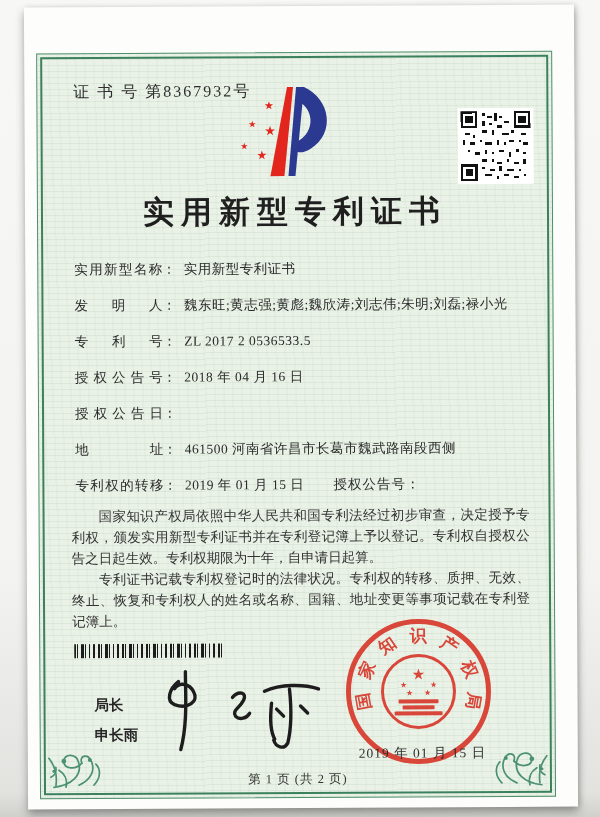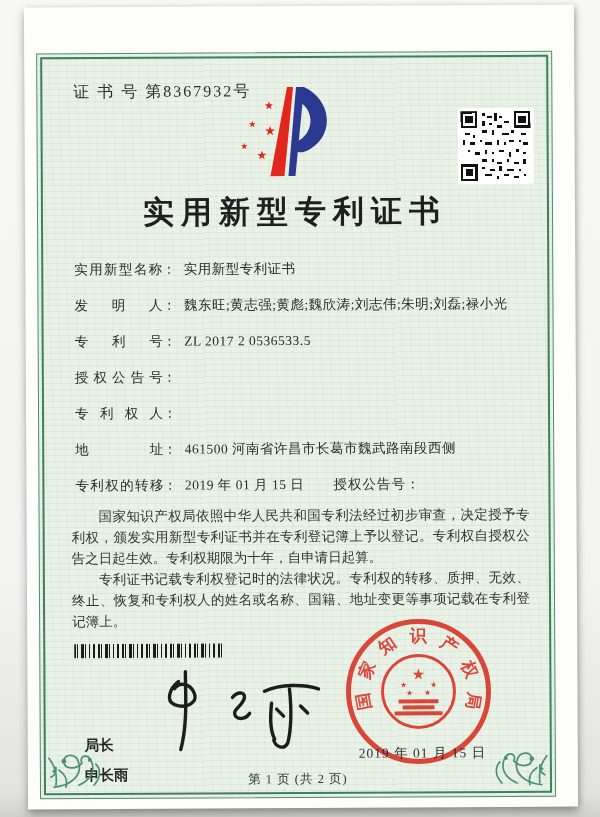--- a/index.html
+++ b/index.html
@@ -39,23 +39,23 @@
   .pair2 { display:flex; align-items:center; }
   .pair2 .flabel2 { letter-spacing:1px;text-align:center; }
   .bodytext { position:absolute; left:32px; right:24px; top:452px;
     font-size:13.5px; line-height:21px; color:#333; text-align:justify; }
   .bodytext p { text-indent:2em; }
   .barcode { position:absolute; left:34px; top:590px; width:150px; height:14px;
     background:repeating-linear-gradient(90deg,
       #1c1c1c 0 2px, transparent 2px 3px, #1c1c1c 3px 4px, transparent 4px 7px,
       #1c1c1c 7px 10px, transparent 10px 11px, #1c1c1c 11px 12px, transparent 12px 15px,
       #1c1c1c 15px 16px, transparent 16px 19px, #1c1c1c 19px 21px, transparent 21px 24px); }
-  .signer { position:absolute; left:44px; top:636px;
+  .signer { position:absolute; left:54px; top:636px;
     font-family:"Liberation Sans","DejaVu Sans",sans-serif;
-    font-size:14.5px; font-weight:700; color:#262626; line-height:30px;margin-top:40px; }
+    font-size:14.5px; font-weight:700; color:#262626; line-height:30px; }
   .signature { position:absolute; left:100px; top:612px; }
   .seal { position:absolute; left:302px; top:563px; width:152px; height:152px; opacity:.92; }
   .seal-date { position:absolute; left:318px; top:692px; font-size:13.5px; color:#2f2f2f; letter-spacing:1px; }
   .footer { position:absolute; bottom:9px; width:100%; text-align:center;
     font-size:12.5px; color:#333; letter-spacing:1px; }
   .ornament { position:absolute; bottom:5px; width:62px; height:66px; }
   .ornament.left { left:5px; }
   .ornament.right { right:5px; transform:scaleX(-1); }
 </style>
 </head>
@@ -115,23 +115,24 @@
         <span class="fvalue">魏东旺;黄志强;黄彪;魏欣涛;刘志伟;朱明;刘磊;禄小光</span>
       </div>
       <div class="frow">
         <span class="flabel">专利号</span>
           <span class="fcolon">：</span>
         <span class="fvalue">ZL 2017 2 0536533.5</span>
       </div>
       <div class="frow">
         <span class="flabel">授权公告号</span>
           <span class="fcolon">：</span>
-      </div>
-      <div class="frow">
-        <span class="flabel">专利权人</span>
+        <span class="fvalue">2018 年 04 月 16 日</span>
+      </div>
+      <div class="frow">
+        <span class="flabel">授权公告日</span>
           <span class="fcolon">：</span>
       </div>
       <div class="frow">
         <span class="flabel">地址</span>
           <span class="fcolon">：</span>
         <span class="fvalue">461500 河南省许昌市长葛市魏武路南段西侧</span>
       </div>
       <div class="frow">
         <span class="pair1">
           <span class="flabel">专利权的转移</span>

